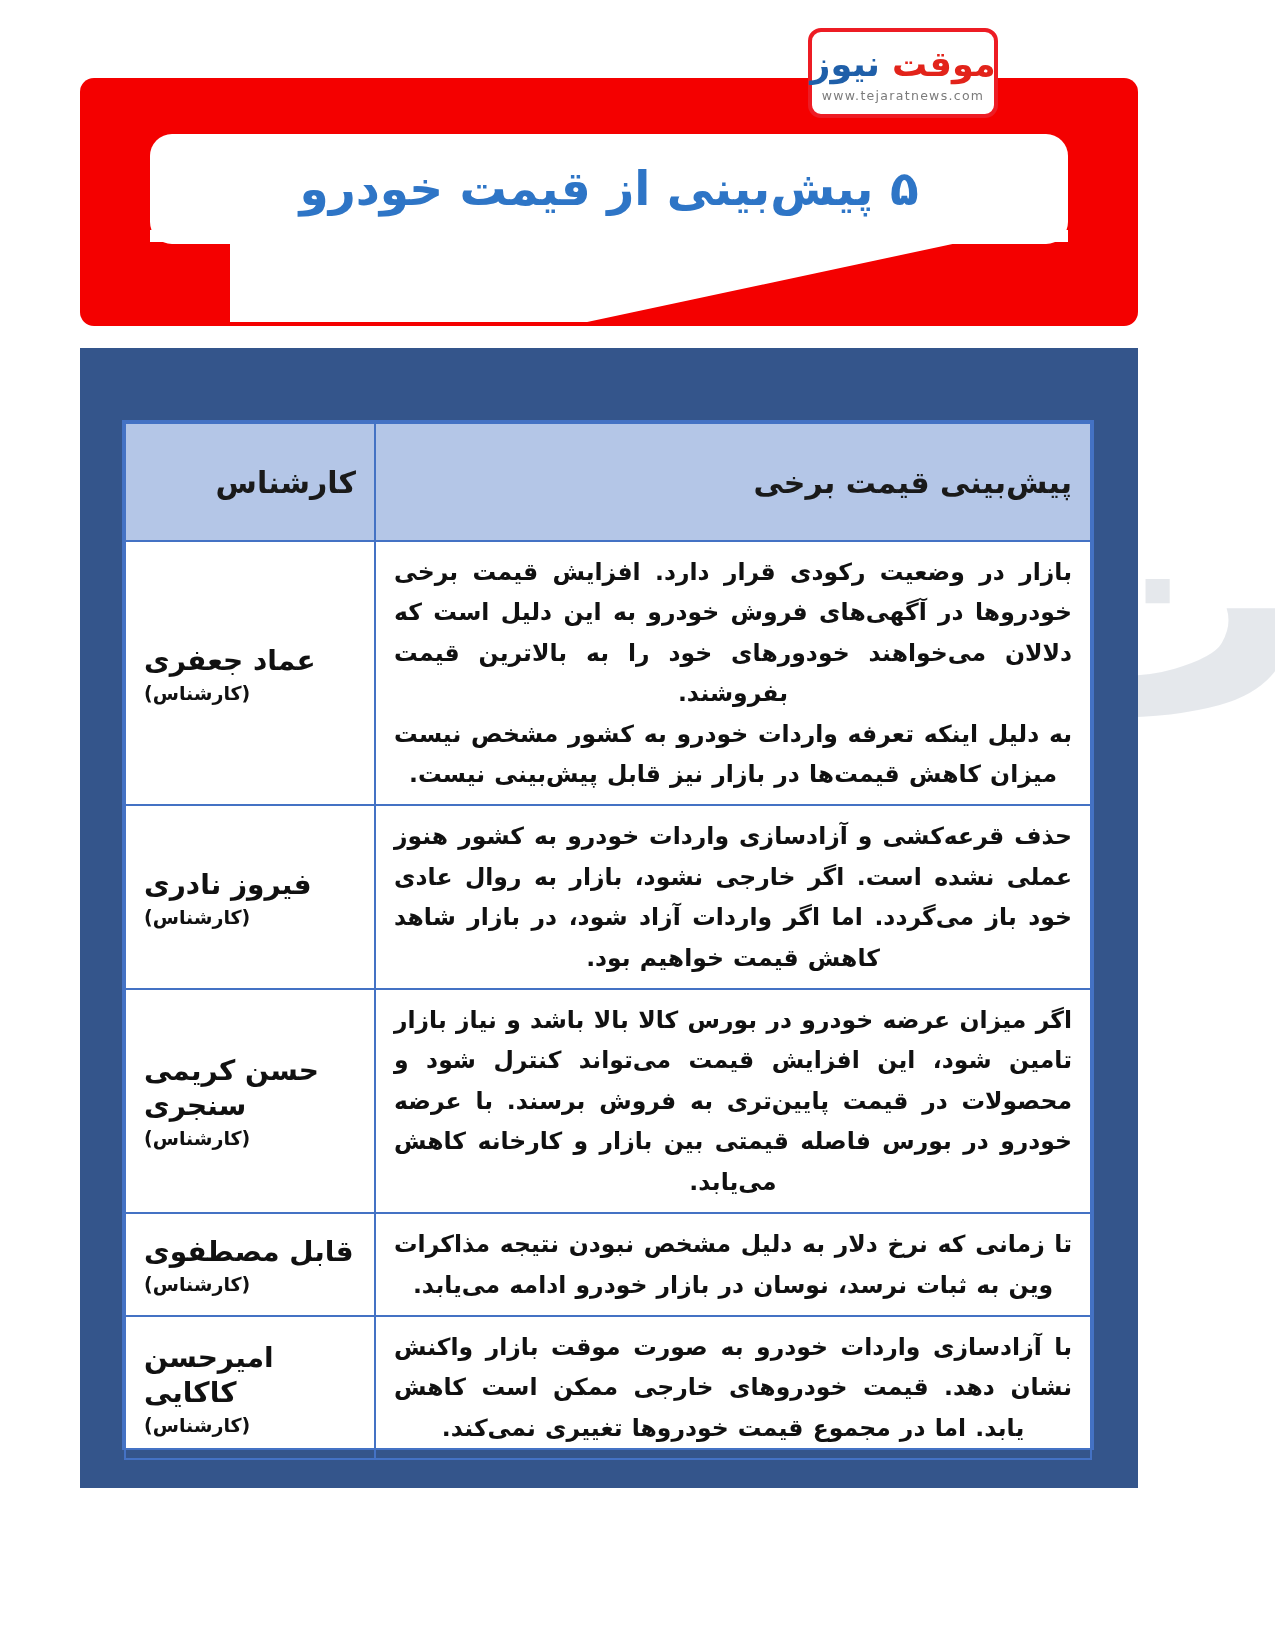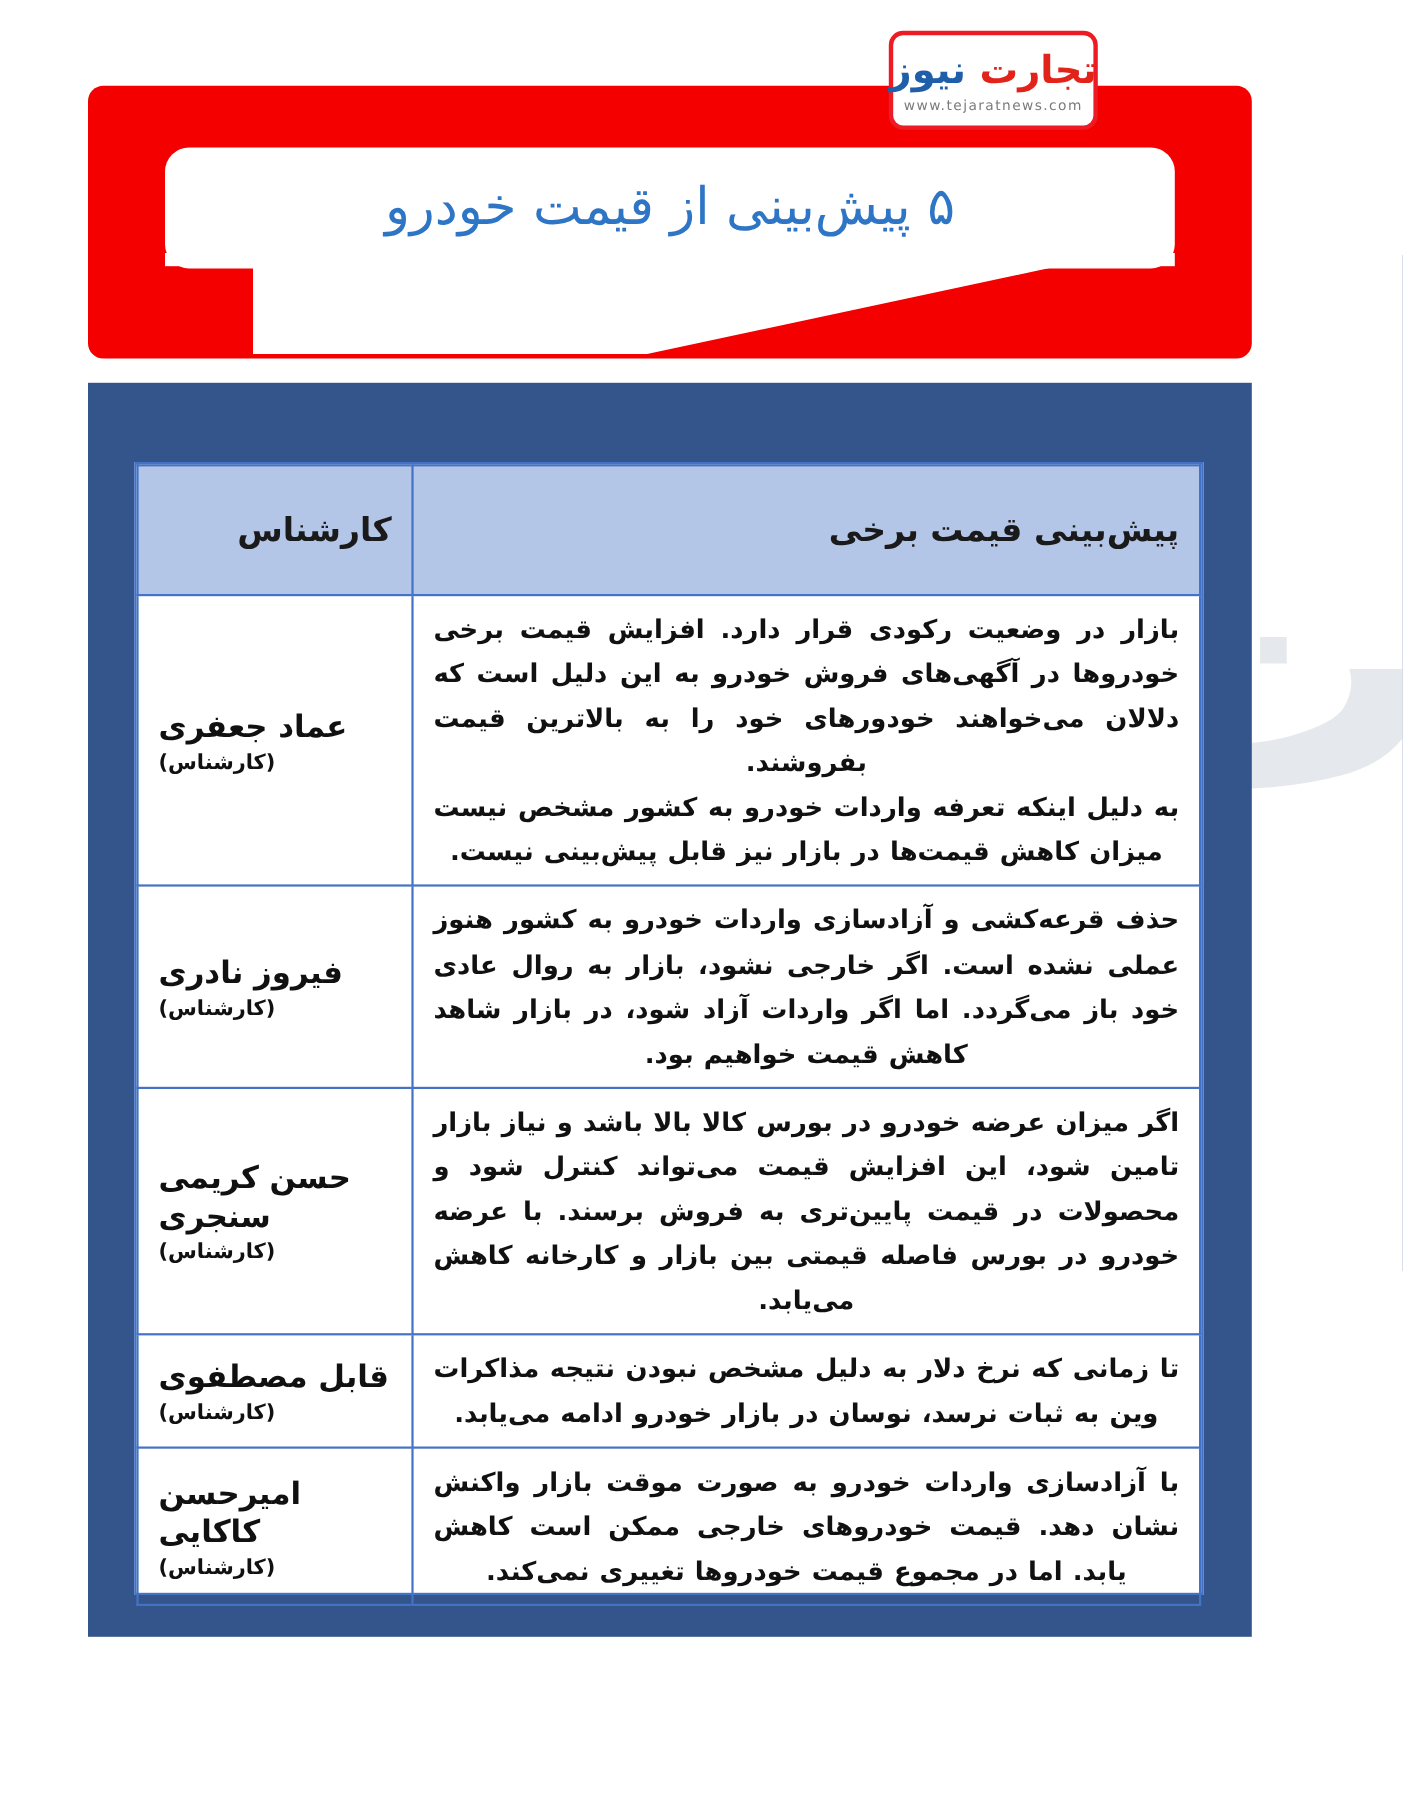--- a/index.html
+++ b/index.html
@@ -139,21 +139,21 @@
     z-index: 9;
     top: 136px;
     left: 150px;
     width: 918px;
     height: 104px;
     display: flex;
     align-items: center;
     justify-content: center;
     color: #2E75C6;
     font-size: 47px;
-    font-weight: 400;
+    font-weight: 700;
     direction: rtl;
     white-space: nowrap;
     letter-spacing: -0.5px;
   }
 
   
   .frame {
     position: absolute;
     z-index: 4;
     top: 348px;
@@ -242,21 +242,21 @@
 
   <div class="banner"></div>
   <div class="banner-notch"></div>
   <div class="banner-trap-inner"></div>
   <div class="banner-trap"></div>
 
   <div class="title">۵ پیش‌بینی از قیمت خودرو</div>
 
   <div class="logo-box">
     <div class="logo-word">
-      <span class="t1">تجارت</span>
+      <span class="t1">موقت</span>
       <span class="t2">نیوز</span>
     </div>
     <div class="logo-url">www.tejaratnews.com</div>
   </div>
 
   <div class="frame"></div>
 
   <div class="table-wrap">
     <table class="grid">
       <colgroup>

